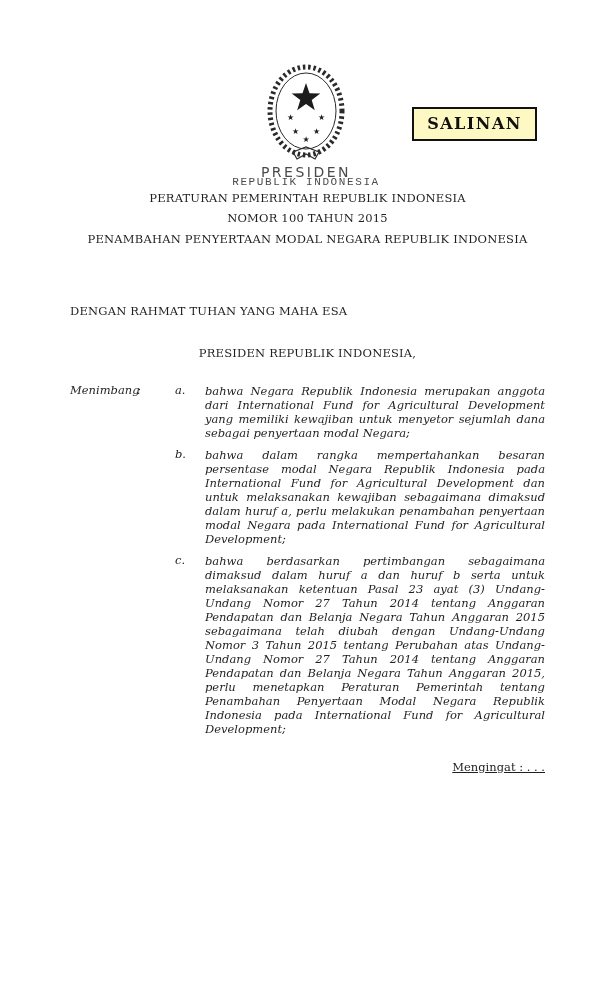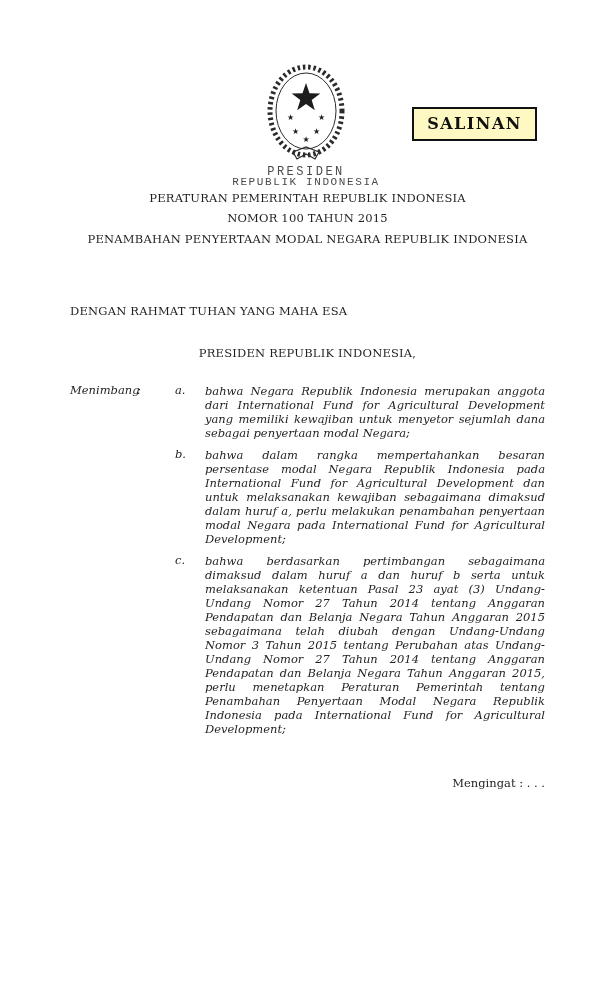--- a/index.html
+++ b/index.html
@@ -25,24 +25,23 @@
     text-align: center;
   }
   .emblem-svg { display: inline-block; }
   .emblem-caption {
     margin-top: 2px;
     text-align: center;
     font-family: "DejaVu Sans", "Liberation Sans", sans-serif;
     color: #4a4a4a;
   }
   .emblem-caption .cap1 {
-    font-size: 12px;
+    font-size: 14px;
     letter-spacing: 2.5px;
     line-height: 10px;
-    font-family: Liberation Mono, monospace;
   }
   .emblem-caption .cap2 {
     font-size: 11px;
     letter-spacing: 1.6px;
     line-height: 11px;
     font-family: Liberation Mono, monospace;
   }
   .salinan-box {
     position: absolute;
     top: 107px;
@@ -90,22 +89,23 @@
   .m-item:last-child { margin-bottom: 0; }
   .m-letter { width: 30px; flex-shrink: 0; }
   .m-text {
     flex: 1;
     text-align: justify;
     line-height: 14px;
   }
   .m-label, .m-colon, .m-letter { line-height: 13.7px; }
   
   .continuation {
-    margin-top: 40px;
+    margin-top: 24px;
     text-align: right;
+    text-decoration: underline;
   }
 </style>
 </head>
 <body>
 
 <div class="page">
 
   <div class="salinan-box">SALINAN</div>
 
   <div class="emblem-wrap">

